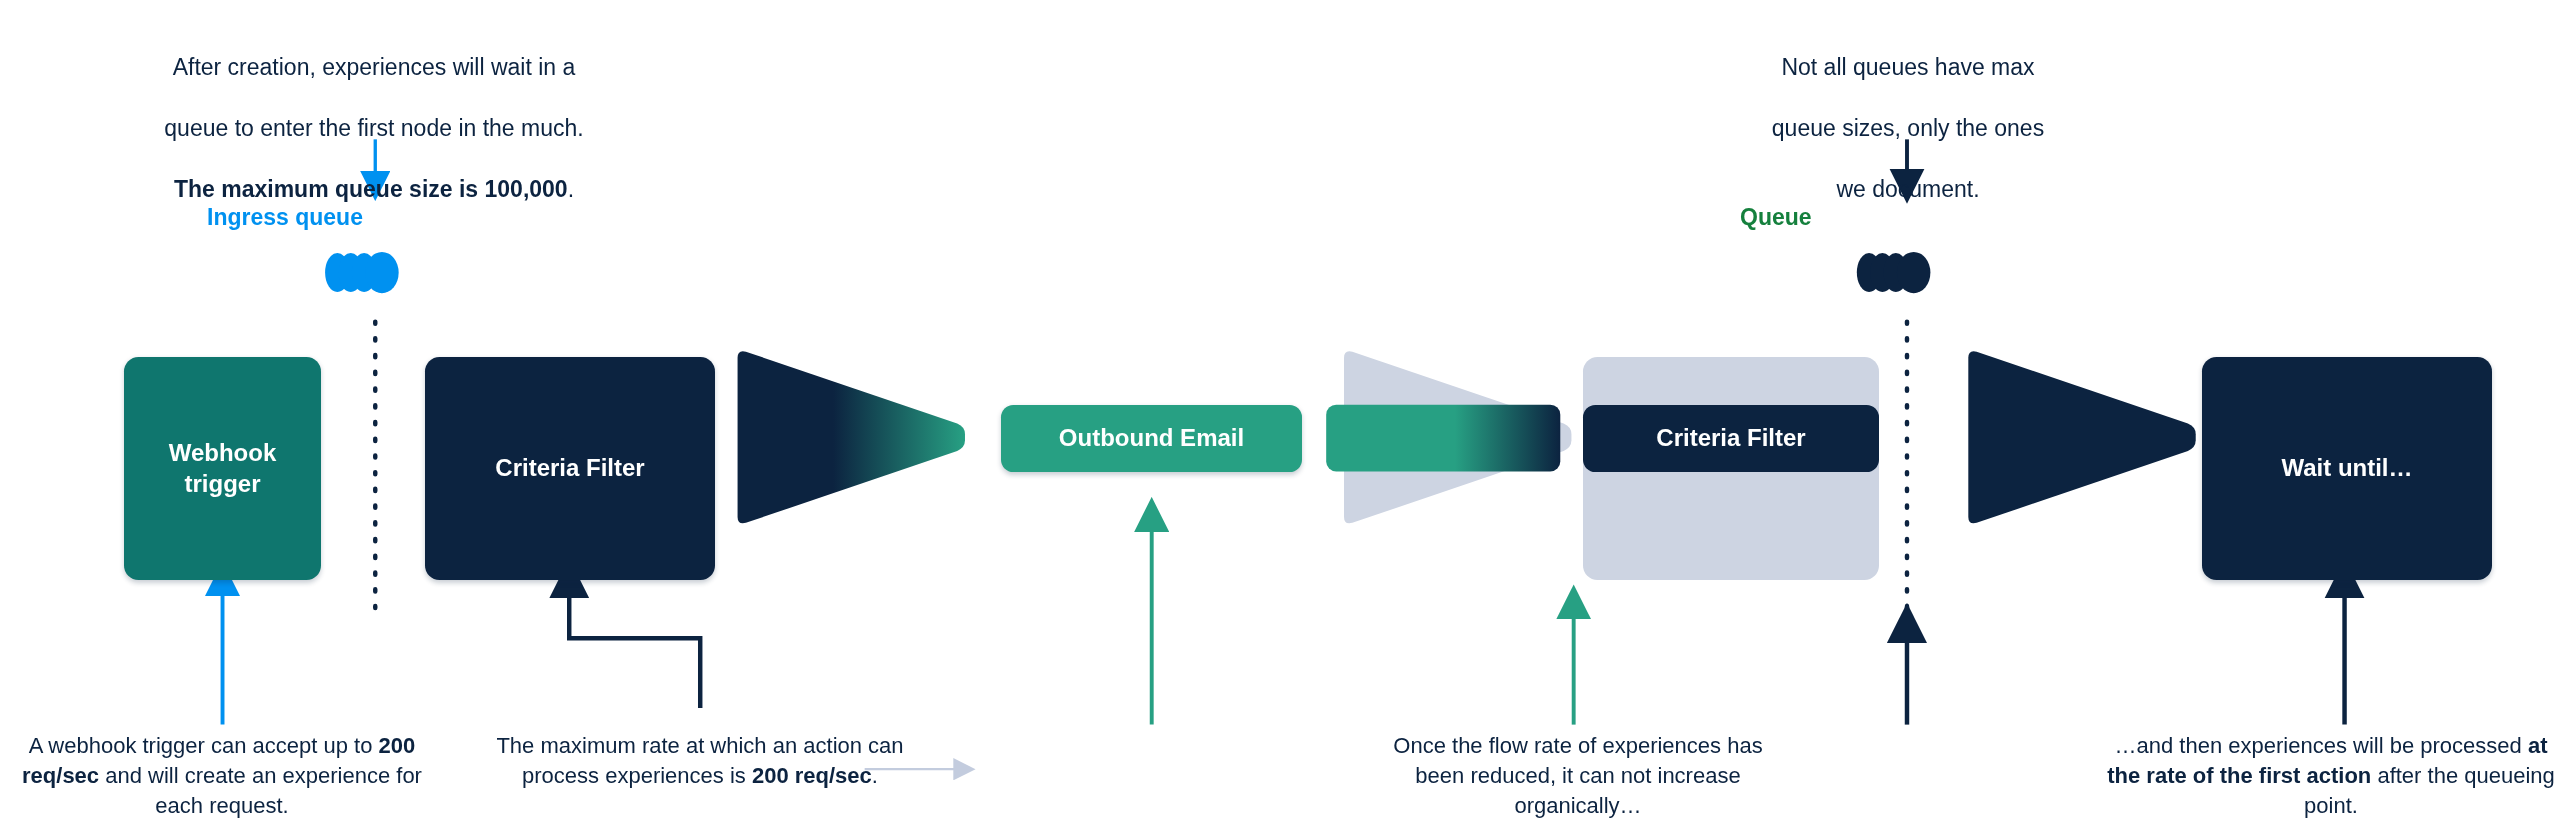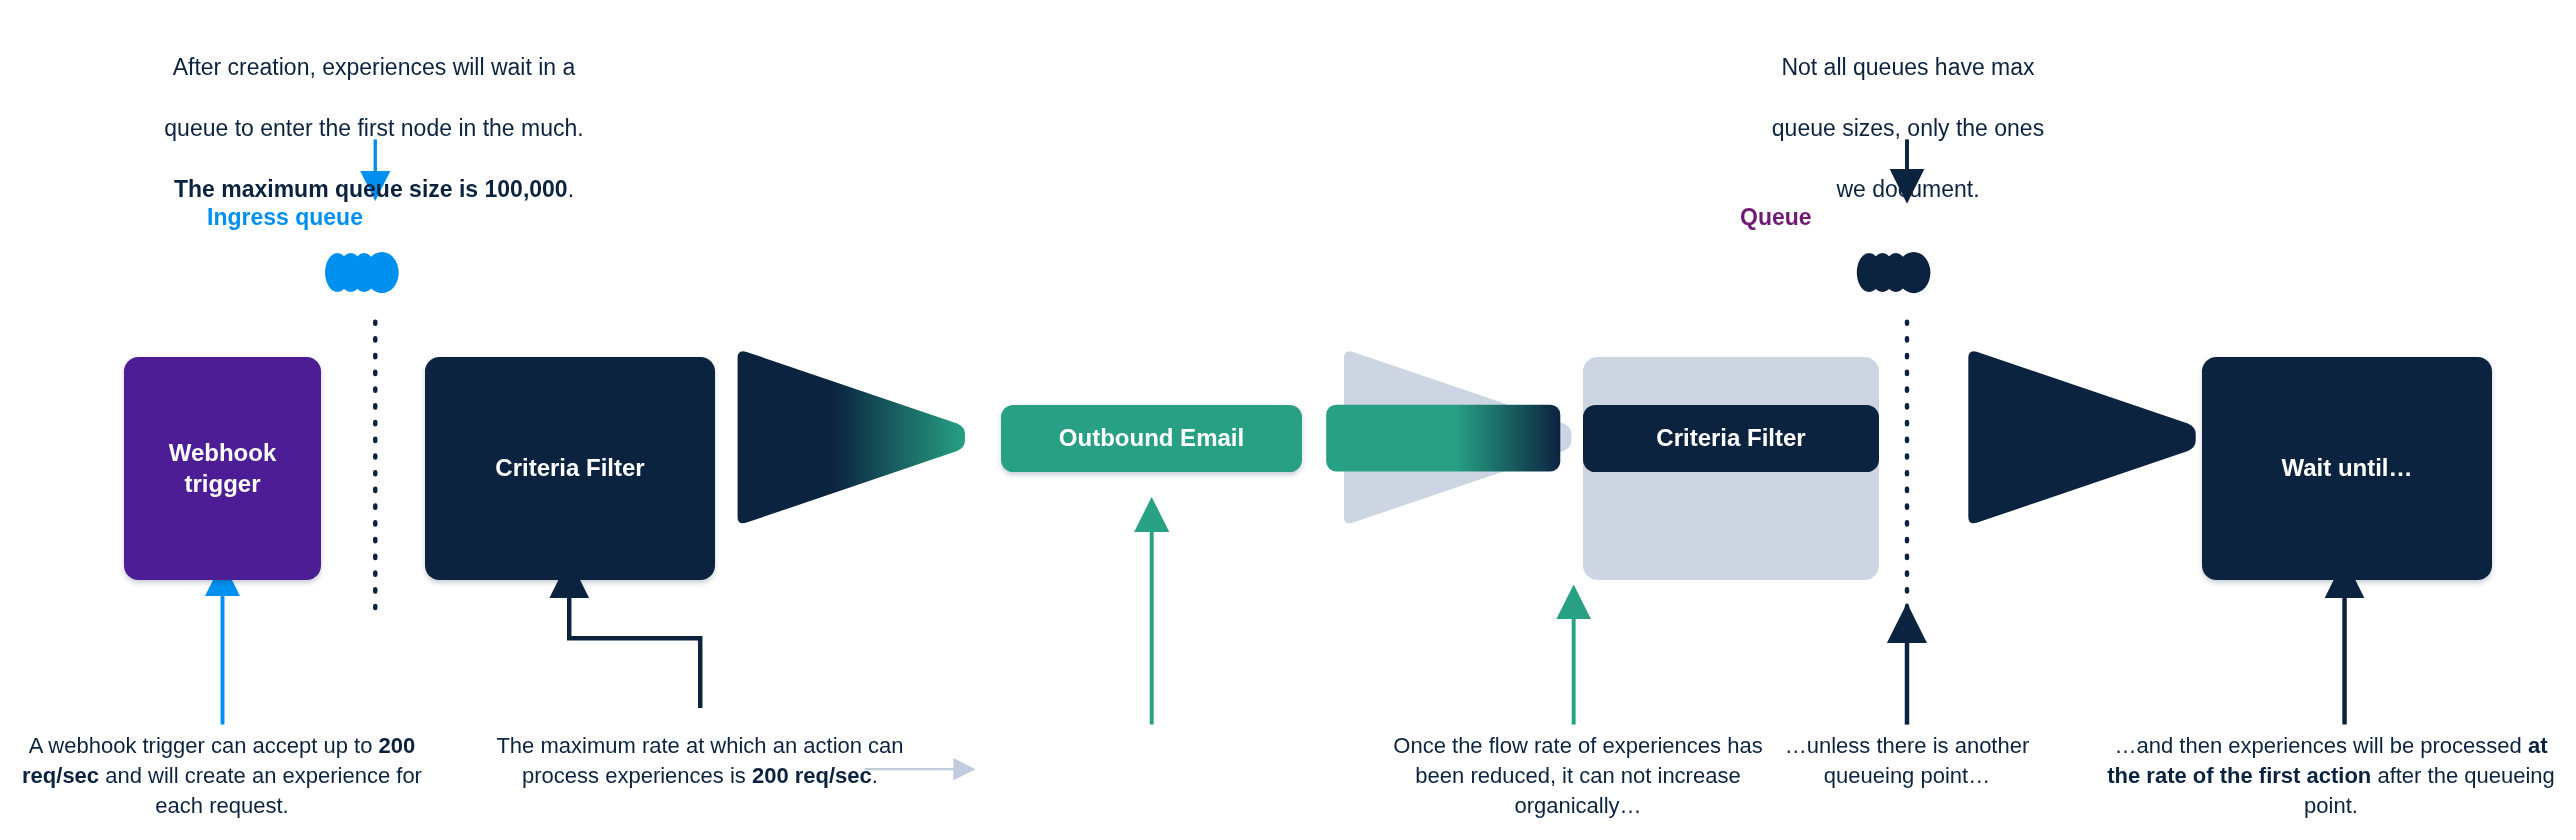--- a/index.html
+++ b/index.html
@@ -32,36 +32,36 @@
   }
   .txt b{font-weight:700;}
   .note-top{font-size:23px;}
   .queue-label{
     position:absolute;
     text-align:left;
     font-weight:700;
     font-size:23px;
   }
   .ql-blue{color:#0091F0;}
-  .ql-navy{color:#701a75;}
+  .ql-navy{color:#15803d;}
   .nodebox{
     position:absolute;
     display:flex;
     align-items:center;
     justify-content:center;
     border-radius:14.5px;
     color:#ffffff;
     font-weight:700;
     font-size:24px;
     text-align:center;
     line-height:1.28;
     white-space:pre-line;
     box-shadow:0 2.2px 5.6px rgba(12,35,64,0.22);
   }
-  .nb-blue{background:#4c1d95;}
+  .nb-blue{background:#0f766e;}
   .nb-navy{background:#0C2340;}
   .nb-green{background:#27A083;}
   .nb-gray{background:#CDD4E2; box-shadow:none;}
   .caption{
     position:absolute;
     text-align:center;
     font-size:22px;
     color:#0C2340;
     line-height:1.36;
   }
@@ -180,25 +180,20 @@
 experiences is </span><b>200 req/sec</b><span>.</span>
   </div>
 
 
   <div class="caption" style="left:1383px; top:731px; width:390px;">
     <span>Once the flow rate of
 experiences has been reduced,
 it can not increase organically…</span>
   </div>
 
-  <div class="caption" style="left:1773px; top:731px; width:268px;">
-    <span>…unless there is
-another queueing
-point…</span>
-  </div>
 
   <div class="caption" style="left:2097px; top:731px; width:468px;">
     <span>…and then experiences will be
 processed </span><b>at the rate of the first
 action</b><span> after the queueing point.</span>
   </div>
 
 </div>
 
 

